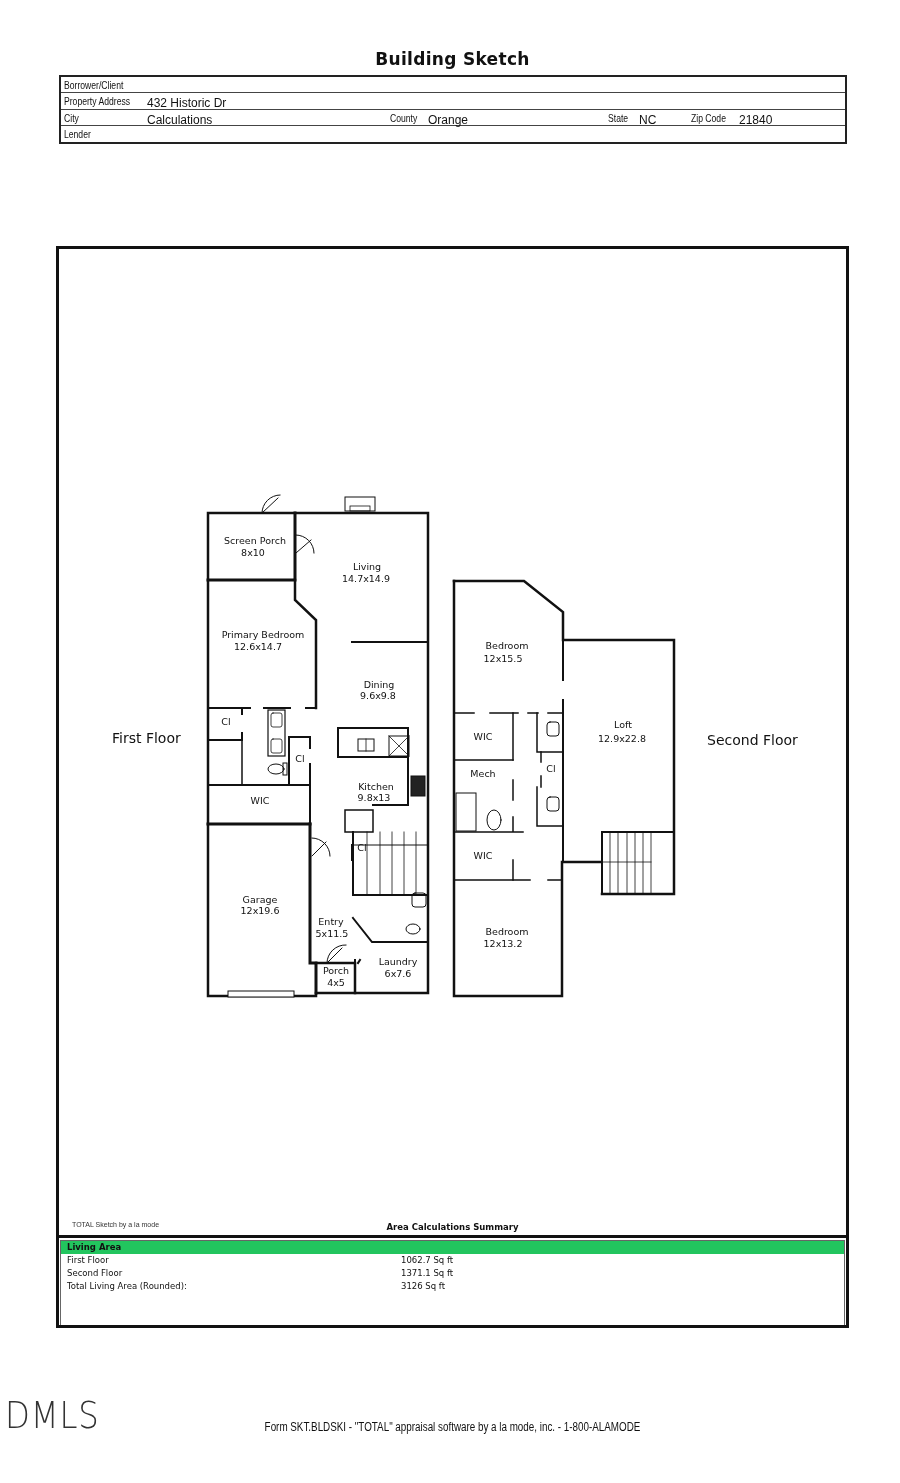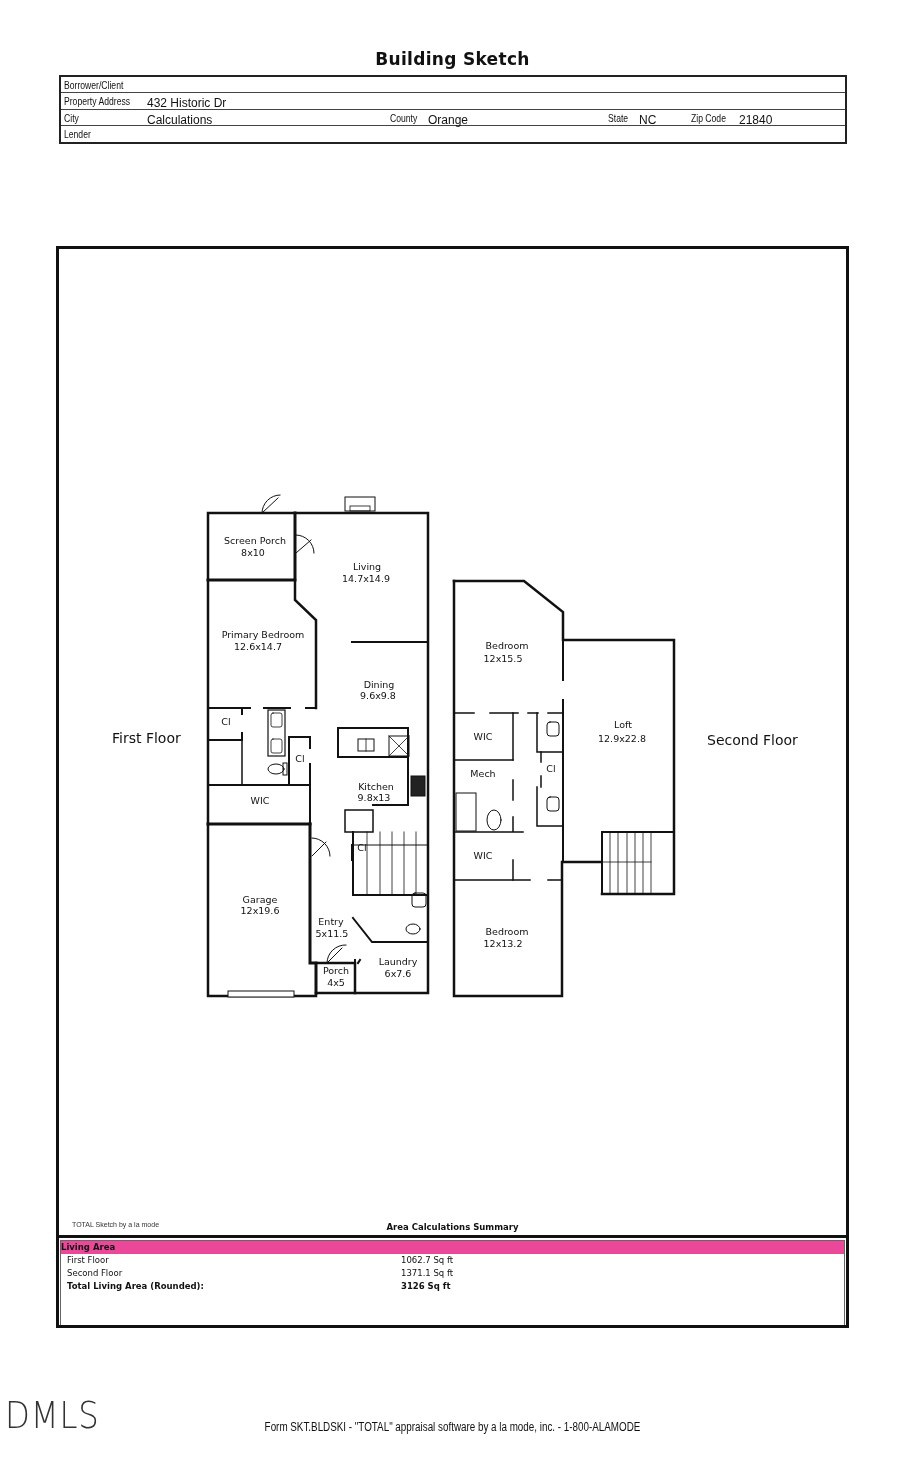--- a/index.html
+++ b/index.html
@@ -31,27 +31,27 @@
   .area-title {
     position: absolute; left: 0; width: 787px; top: 973px; text-align: center;
     font-family: "DejaVu Sans", sans-serif; font-weight: bold; font-size: 8.5px;
   }
   .area-box {
     position: absolute; left: 0; top: 986px; width: 787px; height: 90px;
     border-top: 3px solid #111;
   }
   .area-box .inner { position: absolute; left: 1px; right: 1px; top: 2px; bottom: 0; border: 1px solid #666; border-bottom: none;}
   .area-header {
-    height: 13px; background: #ec4899; font-family: "DejaVu Sans", sans-serif;
-    font-weight: bold; font-size: 8.5px; line-height: 13px;
+    height: 13px; background: #22c55e; font-family: "DejaVu Sans", sans-serif;
+    font-weight: bold; font-size: 8.5px; padding-left: 6px; line-height: 13px;
   }
   .area-row { position: relative; height: 13px; font-family: "DejaVu Sans", sans-serif; font-size: 8.5px; line-height: 13px; }
   .area-row .k { position: absolute; left: 6px; }
   .area-row .v { position: absolute; left: 340px; }
-  .area-row.bold { font-weight: bold; }
+  .area-row.bold { font-weight: normal; }
 
   .dmls {
     position: absolute; left: 5px; top: 1393px; font-family: "DejaVu Sans", sans-serif;
     font-weight: 200; font-size: 38px; letter-spacing: 1px; color: #333;
     transform: scaleX(0.85); transform-origin: left;
     -webkit-text-stroke: 0px; font-stretch: condensed;
   }
   .footer {
     position: absolute; left: 0; width: 905px; top: 1420px; text-align: center;
     font-size: 12px; transform: scaleX(0.82); transform-origin: center;

